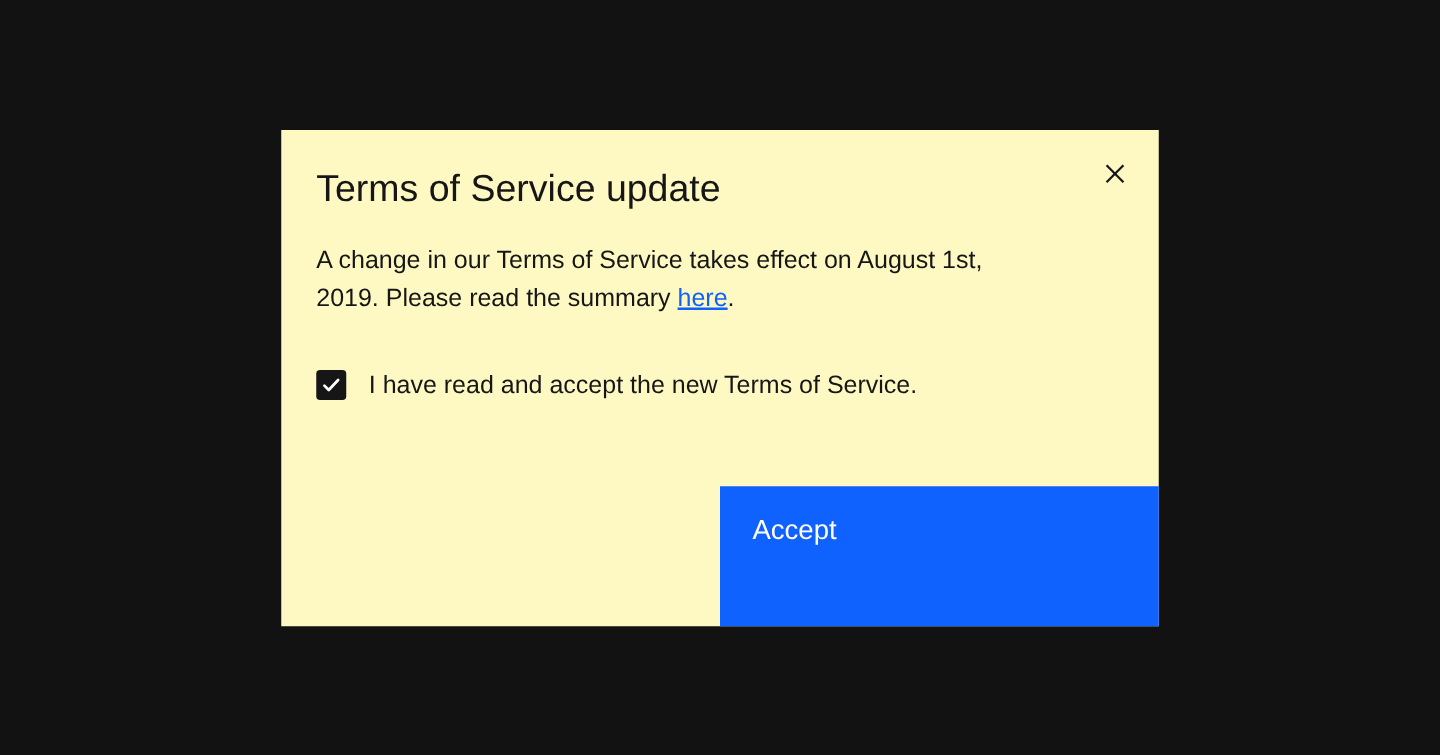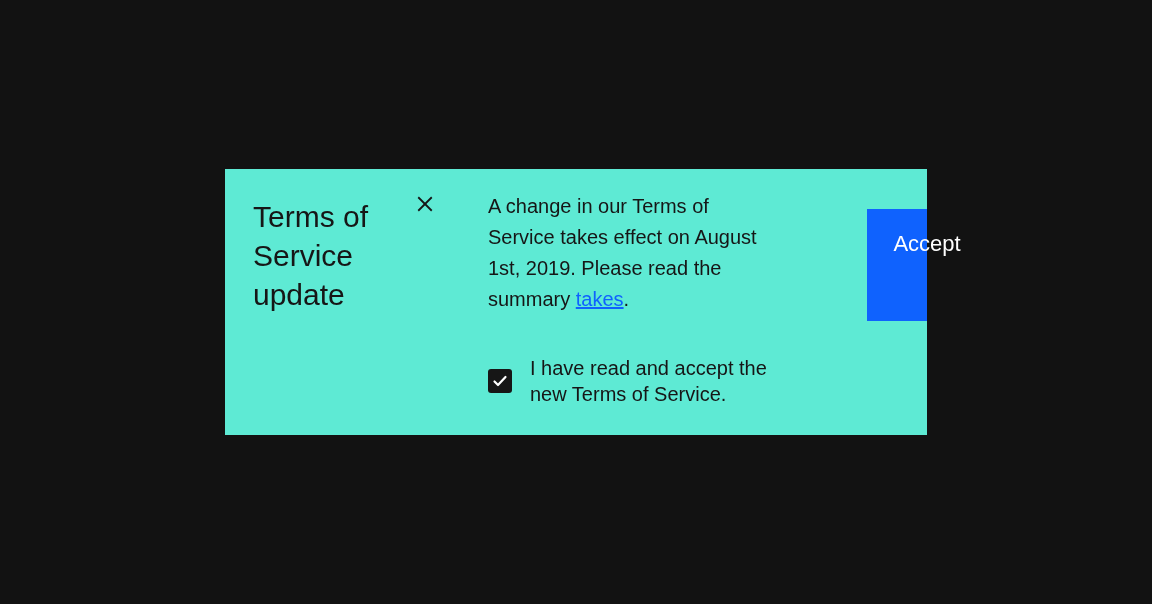--- a/index.html
+++ b/index.html
@@ -12,24 +12,24 @@
       height: 604px;
       background: #121212;
       font-family: -apple-system, BlinkMacSystemFont, 'Segoe UI', 'Helvetica Neue', Arial, sans-serif;
       display: flex;
       align-items: center;
       justify-content: center;
       overflow: hidden;
     }
     .modal {
       width: 702px;
-      background: #5eead4;
+      background: #fef9c3;
       position: relative;
       display: flex;
-      flex-direction: row;
+      flex-direction: column;
     }
     .modal-header {
       padding: 28px 28px 0 28px;
       display: flex;
       justify-content: space-between;
       align-items: flex-start;
     }
     .modal-title {
       font-size: 30px;
       font-weight: 400;
@@ -118,21 +118,21 @@
     <h2 class="modal-title">Terms of Service update</h2>
     <button class="close-button">
       <svg viewBox="0 0 16 16" fill="none" stroke="#161616" stroke-width="1.6">
         <line x1="2" y1="2" x2="14" y2="14"></line>
         <line x1="14" y1="2" x2="2" y2="14"></line>
       </svg>
     </button>
   </div>
   <div class="modal-body">
     <p class="modal-description">
-      <span>A change in our Terms of Service takes effect on August 1st, 2019. Please read the summary </span><a href="#">takes</a><span>.</span>
+      <span>A change in our Terms of Service takes effect on August 1st, 2019. Please read the summary </span><a href="#">here</a><span>.</span>
     </p>
     <div class="checkbox-row">
       <div class="checkbox">
         <svg viewBox="0 0 16 16" fill="none" stroke="#ffffff" stroke-width="2.2" stroke-linecap="round" stroke-linejoin="round">
           <polyline points="2.5,8.5 6,12 13.5,4"></polyline>
         </svg>
       </div>
       <span class="checkbox-label">I have read and accept the new Terms of Service.</span>
     </div>
   </div>

